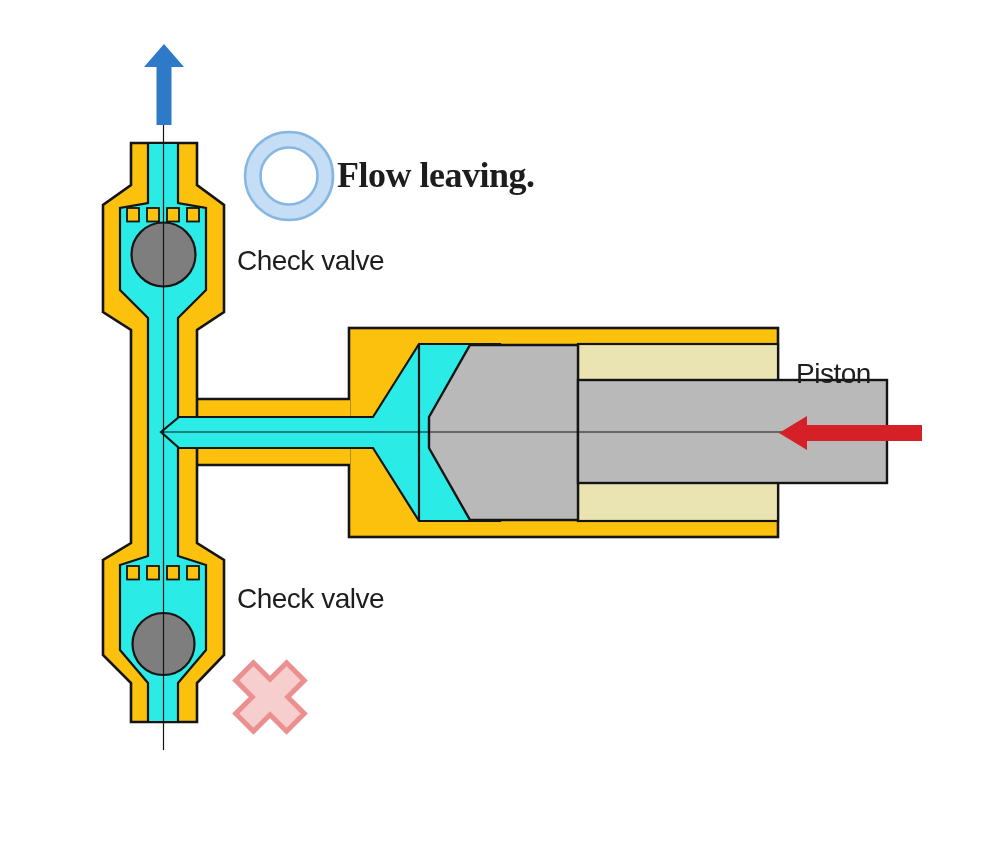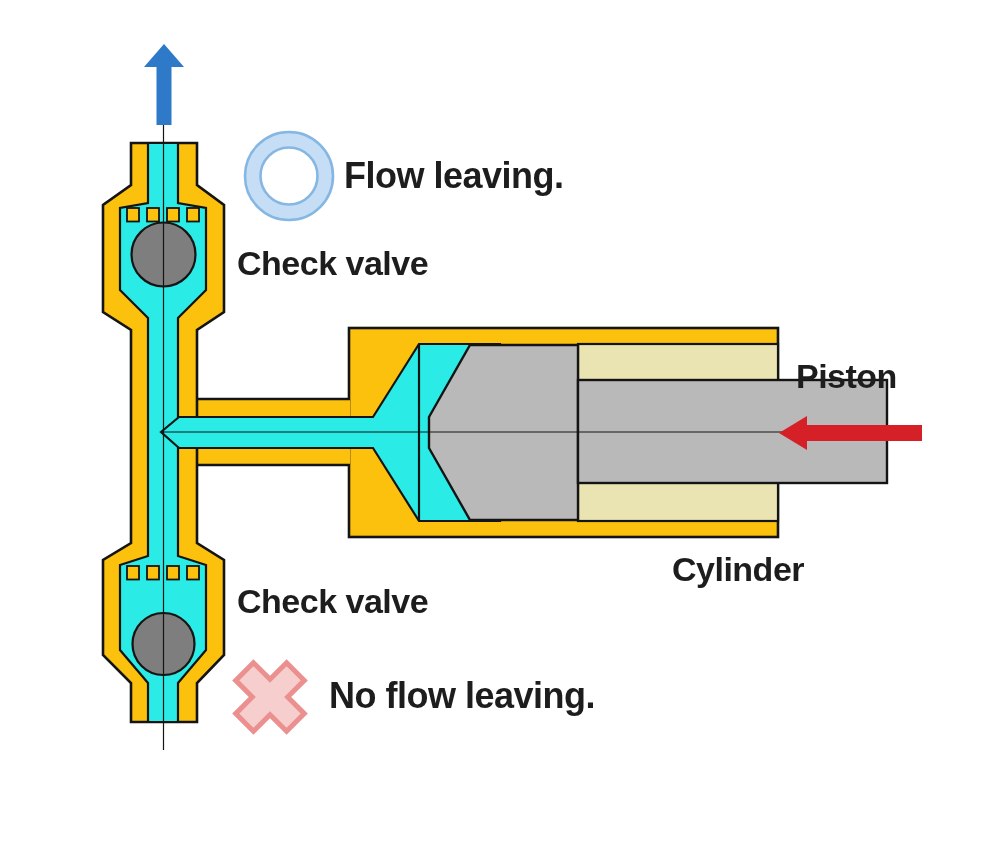--- a/index.html
+++ b/index.html
@@ -37,23 +37,23 @@
   .ring-inner   { fill: #ffffff;           stroke: var(--ring_stroke);  stroke-width: 2.6; }
   .cross        { fill: var(--cross_fill); stroke: var(--cross_stroke); stroke-width: 5; stroke-linejoin: miter; }
   
   .label {
     position: absolute;
     color: var(--text, #1d1d1d);
     white-space: nowrap;
     line-height: 1.05;
     letter-spacing: -0.5px;
   }
-  .label-regular { font-size: 34px; font-weight: 700; }
+  .label-regular { font-size: 28px; font-weight: 400; }
   .label-bold    { font-size: 36px; font-weight: 700; }
-  .lbl-flow-leaving    { left: 344px; top: 157px; }
+  .lbl-flow-leaving    { left: 337px; top: 157px; font-family: Liberation Serif, serif; }
   .lbl-check-valve-top { left: 237px; top: 246px; }
   .lbl-piston          { left: 796px; top: 343px; margin-top: 16px; }
   .lbl-cylinder        { left: 672px; top: 552px; }
   .lbl-check-valve-bot { left: 237px; top: 584px; }
   .lbl-no-flow-leaving { left: 329px; top: 677px; }
 </style>
 </head>
 <body>
 
 <div id="stage">
@@ -135,19 +135,17 @@
     </g>
 
   </svg>
 
   <div class="label label-bold lbl-flow-leaving">Flow leaving.</div>
 
   <div class="label label-regular lbl-check-valve-top">Check valve</div>
 
   <div class="label label-regular lbl-piston">Piston</div>
 
-  <div class="label label-regular lbl-cylinder">Cylinder</div>
 
   <div class="label label-regular lbl-check-valve-bot">Check valve</div>
 
-  <div class="label label-bold lbl-no-flow-leaving">No flow leaving.</div>
 
 </div>
 
 </body></html>

